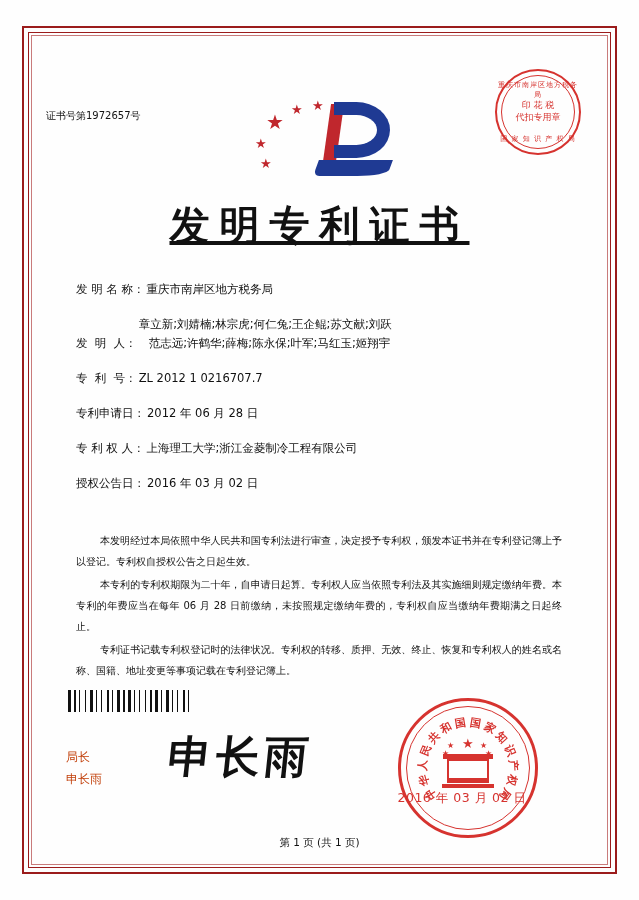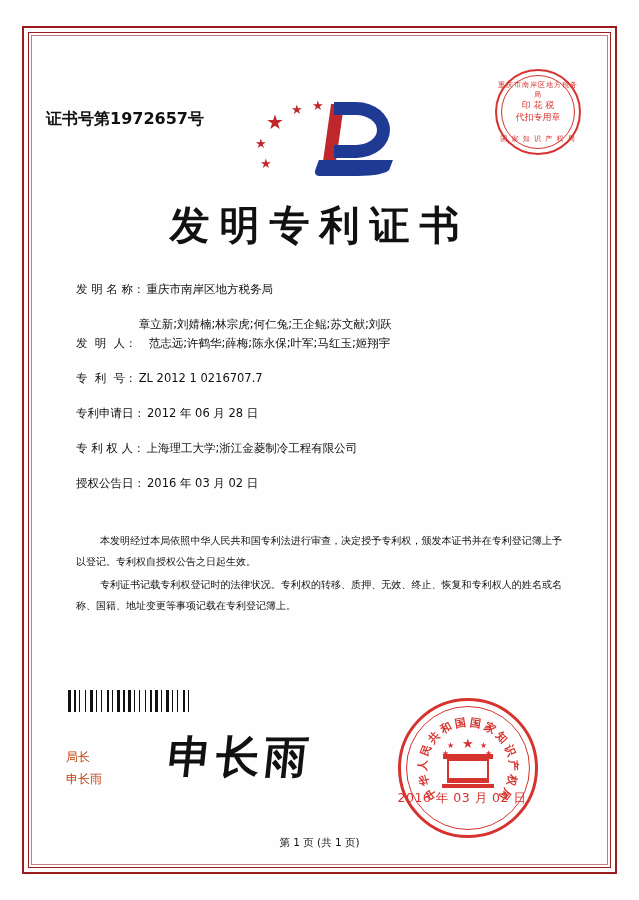--- a/index.html
+++ b/index.html
@@ -153,20 +153,21 @@
     position: absolute;
     left: 0;
     top: 198px;
     width: 639px;
     text-align: center;
     font-family: "DejaVu Serif", "Liberation Serif", serif;
     font-size: 40px;
     font-weight: bold;
     letter-spacing: 10px;
     color: #111;
+    text-decoration: underline;
   }
 
   
   .fields {
     position: absolute;
     left: 76px;
     top: 280px;
     width: 490px;
     font-size: 11.5px;
     line-height: 19px;
@@ -347,21 +348,21 @@
 <div class="page">
 
   <div class="border-outer"></div>
   <div class="border-inner"></div>
   <div class="border-hair"></div>
   <div class="corner tl"></div>
   <div class="corner tr"></div>
   <div class="corner bl"></div>
   <div class="corner br"></div>
 
-  <div style="position:absolute;left:46px;top:109px;font-size:16px;color:#111;font-weight:bold;">证书号第1972657号</div>
+  <div style="position:absolute;left:46px;top:109px;font-size:10px;color:#111;">证书号第1972657号</div>
 
   <div class="emblem">
     <div class="star s1">★</div>
     <div class="star s2">★</div>
     <div class="star s3">★</div>
     <div class="star s4">★</div>
     <div class="star s5">★</div>
     <div class="p-stem"></div>
     <div class="p-bowl"></div>
     <div class="p-swoosh"></div>
@@ -404,20 +405,21 @@
       <span class="field-value">上海理工大学;浙江金菱制冷工程有限公司</span>
     </div>
     <div class="field-row">
       <span class="field-label">授权公告日：</span>
       <span class="field-value">2016 年 03 月 02 日</span>
     </div>
   </div>
 
   <div class="body-text">
     <p>本发明经过本局依照中华人民共和国专利法进行审查，决定授予专利权，颁发本证书并在专利登记簿上予以登记。专利权自授权公告之日起生效。</p>
+    <p>本专利的专利权期限为二十年，自申请日起算。专利权人应当依照专利法及其实施细则规定缴纳年费。本专利的年费应当在每年 06 月 28 日前缴纳，未按照规定缴纳年费的，专利权自应当缴纳年费期满之日起终止。</p>
     <p>专利证书记载专利权登记时的法律状况。专利权的转移、质押、无效、终止、恢复和专利权人的姓名或名称、国籍、地址变更等事项记载在专利登记簿上。</p>
   </div>
 
   <div class="barcode" id="barcode">
       <span style="left: 0px; width: 3px;"></span>
       <span style="left: 6px; width: 2px;"></span>
       <span style="left: 11px; width: 1px;"></span>
       <span style="left: 17px; width: 1px;"></span>
       <span style="left: 22px; width: 3px;"></span>
       <span style="left: 28px; width: 1px;"></span>

